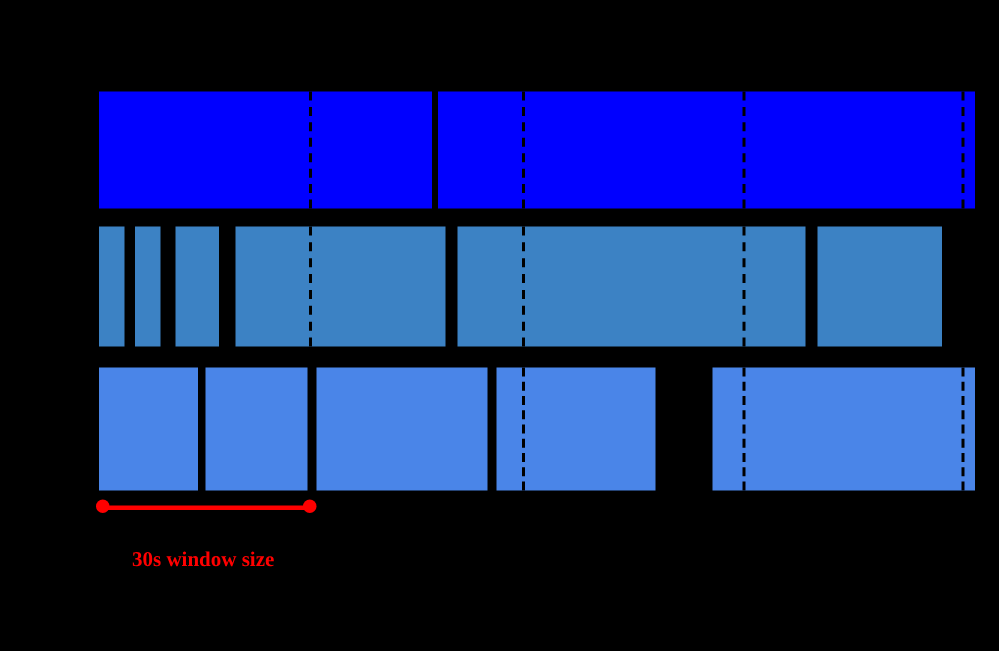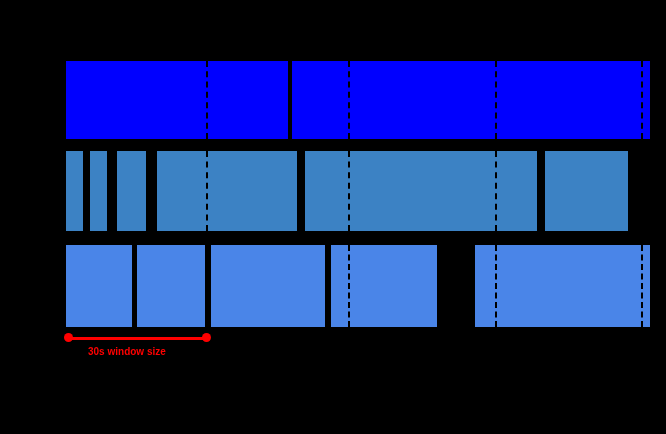--- a/index.html
+++ b/index.html
@@ -52,25 +52,26 @@
     position: absolute;
     width: 9px;
     height: 9px;
     border-radius: 50%;
     background: #FF0000;
     z-index: 9;
   }
   .ann-label {
     position: absolute;
     color: #FF0000;
-    font-size: 10px;
+    font-size: 14px;
     font-weight: bold;
     white-space: nowrap;
     z-index: 9;
-    font-family: Liberation Sans, sans-serif;
+    font-family: Liberation Serif, serif;
+    margin-top: 20px;
   }
 </style>
 </head>
 <body>
 
 <div id="stage">
   <div class="plot">
 
     <div class="row" style="top:61px;height:78px;">
       <div class="seg" style="left:66px;width:222px;background:#0000FF;"></div>

